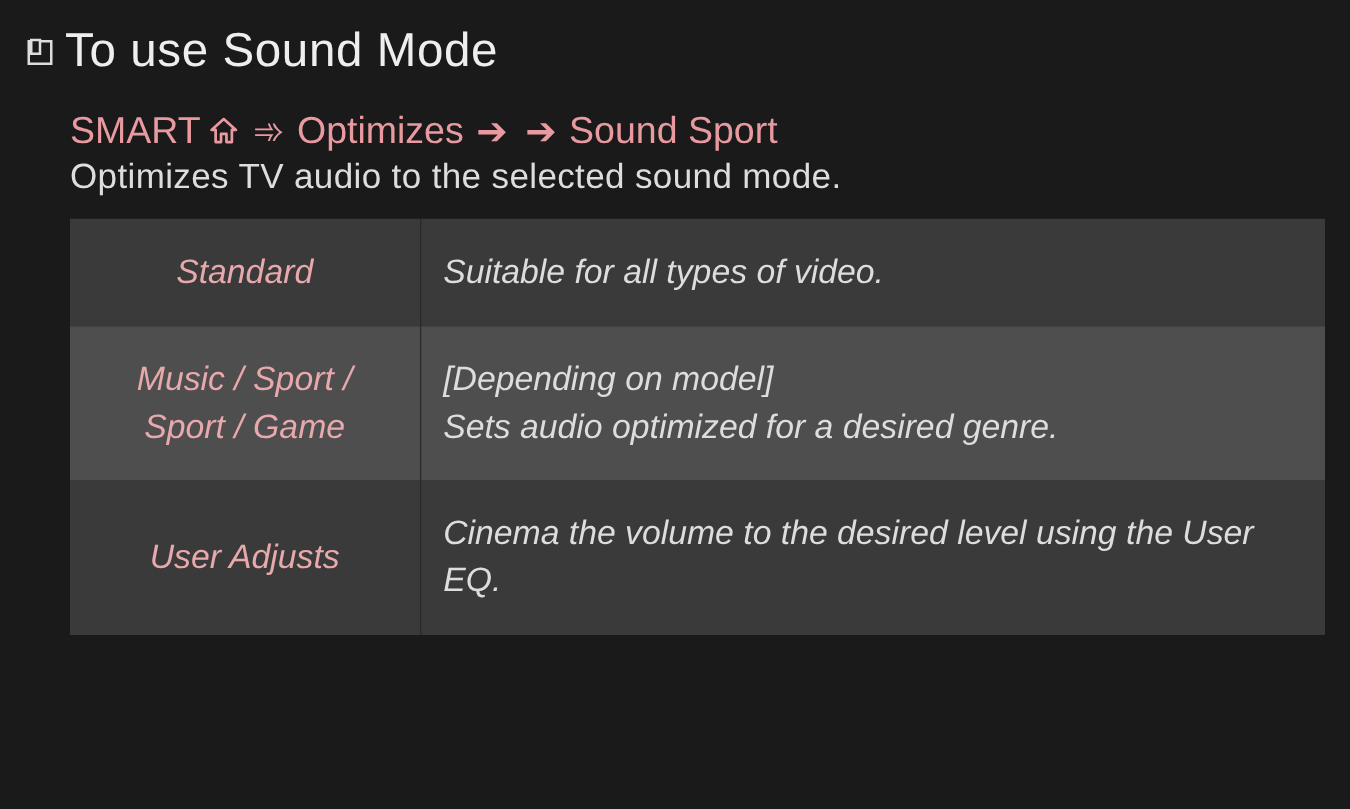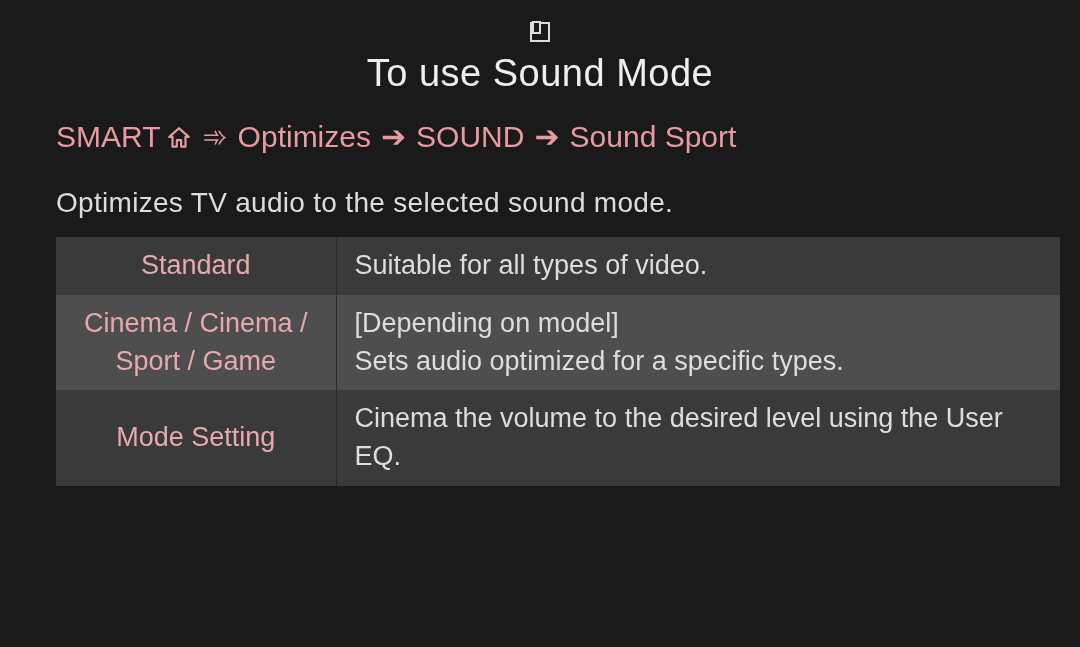--- a/index.html
+++ b/index.html
@@ -16,42 +16,41 @@
     overflow: hidden;
   }
   .page {
     padding: 20px 20px 0 20px;
   }
   .title-row {
     display: flex;
     align-items: center;
     gap: 8px;
     margin-bottom: 24px;
-    flex-direction: column;
   }
   .bookmark-icon {
     width: 24px;
     height: 24px;
     flex-shrink: 0;
   }
   .title-text {
     font-size: 38px;
     font-weight: 400;
     color: #eeeeee;
     letter-spacing: 0.5px;
   }
   .breadcrumb {
     margin-left: 36px;
     font-size: 30px;
     color: #e89aa0;
     display: flex;
     align-items: center;
     flex-wrap: wrap;
     gap: 6px;
-    margin-bottom: 33px;
+    margin-bottom: 2px;
   }
   .breadcrumb .pink {
     color: #e89aa0;
   }
   .home-icon {
     width: 26px;
     height: 26px;
     display: inline-block;
     vertical-align: middle;
   }
@@ -69,24 +68,25 @@
   }
   .modes-table {
     margin-left: 36px;
     width: calc(100% - 36px);
     border-collapse: collapse;
   }
   .modes-table tr {
     vertical-align: middle;
   }
   .modes-table td {
-    padding: 10px 18px;
+    padding: 24px 18px;
     font-size: 27px;
     line-height: 1.4;
     vertical-align: middle;
+    font-style: italic;
   }
   .modes-table td.name-cell {
     width: 280px;
     text-align: center;
     color: #e8a9ad;
     border-right: 1px solid #2a2a2a;
   }
   .modes-table td.desc-cell {
     color: #dddddd;
     text-align: left;
@@ -116,38 +116,37 @@
   <div class="breadcrumb">
     <span class="pink">SMART</span>
     <span class="home-icon">
       <svg viewBox="0 0 24 24" width="26" height="26">
         <path d="M12 3 L21 11 L18 11 L18 20 L14 20 L14 14 L10 14 L10 20 L6 20 L6 11 L3 11 Z" fill="none" stroke="#e89aa0" stroke-width="2" stroke-linejoin="round"></path>
       </svg>
     </span>
     <span class="arrow">➾</span>
     <span class="pink">Optimizes</span>
     <span class="arrow">➔</span>
-    <span class="pink">SOUND</span>
     <span class="arrow">➔</span>
     <span class="pink">Sound Sport</span>
   </div>
 
   <div class="description">Optimizes TV audio to the selected sound mode.</div>
 
   <table class="modes-table">
     <tbody>
         <tr class="row-dark">
       <td class="name-cell">Standard</td>
       <td class="desc-cell">Suitable for all types of video.</td>
     </tr>
     <tr class="row-light">
-      <td class="name-cell">Cinema / Cinema / Sport / Game</td>
+      <td class="name-cell">Music / Sport / Sport / Game</td>
       <td class="desc-cell" style="white-space: pre-line;">[Depending on model]
-Sets audio optimized for a specific types.</td>
+Sets audio optimized for a desired genre.</td>
     </tr>
     <tr class="row-dark">
-      <td class="name-cell">Mode Setting</td>
+      <td class="name-cell">User Adjusts</td>
       <td class="desc-cell">Cinema the volume to the desired level using the User EQ.</td>
     </tr>
   </tbody>
     </table>
 
 </div>
 
 </body></html>

